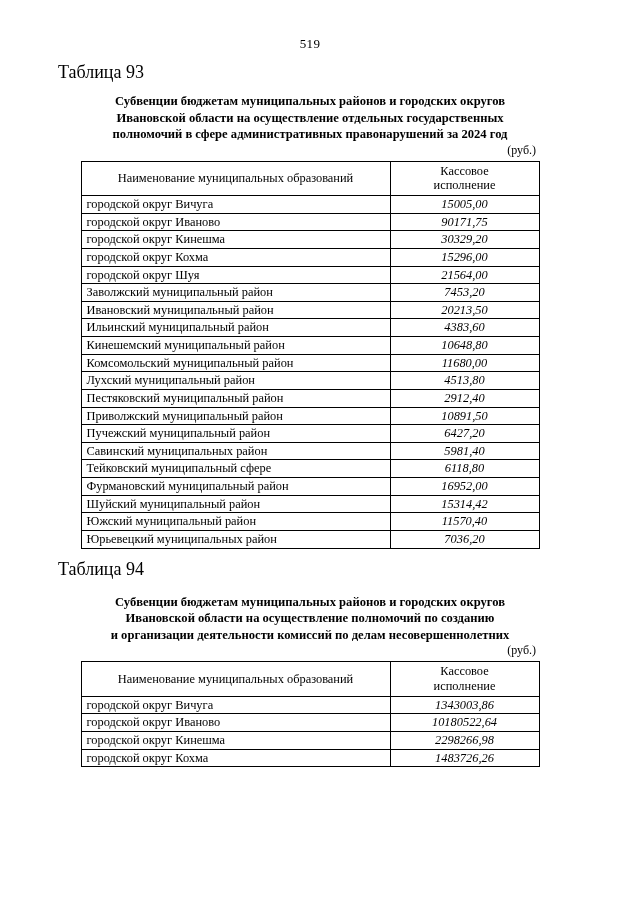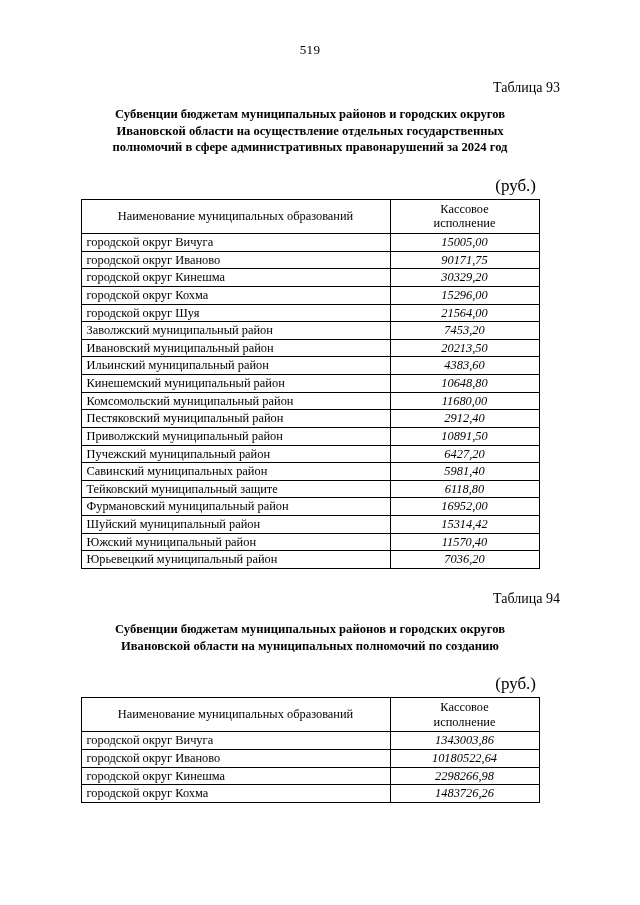--- a/index.html
+++ b/index.html
@@ -12,32 +12,32 @@
     height: 905px;
     font-family: "Liberation Serif", "DejaVu Serif", serif;
     color: #000000;
     font-size: 12px;
   }
   .page {
     position: relative;
     width: 620px;
     height: 905px;
     box-sizing: border-box;
-    padding: 6px 58px;
+    padding: 0 58px;
   }
   .page-number {
     text-align: center;
     font-size: 13px;
     padding-top: 36px;
     letter-spacing: 0.3px;
   }
   .table-caption {
-    text-align: right;
-    font-size: 14px;
-    margin-top: 22px;
+    text-align: left;
+    font-size: 18px;
+    margin-top: 10px;
     margin-right: 2px;
   }
   .doc-title {
     text-align: center;
     font-weight: bold;
     font-size: 12.6px;
     line-height: 1.32;
     margin-top: 10px;
     margin-left: 10px;
     margin-right: 10px;
@@ -46,22 +46,22 @@
     text-align: center;
     font-weight: bold;
     font-size: 12.6px;
     line-height: 1.32;
     margin-top: 14px;
     margin-left: 4px;
     margin-right: 4px;
   }
   .units {
     text-align: right;
-    font-size: 17px;
-    margin-top: 20px;
+    font-size: 12px;
+    margin-top: 0;
     margin-right: 26px;
   }
   table.data {
     border-collapse: collapse;
     width: 440px;
     margin: 3px auto 0 auto;
     table-layout: fixed;
   }
   table.data td, table.data th {
     border: 1px solid #000000;
@@ -159,63 +159,68 @@
       </tr>
       <tr>
         <td class="name">Кинешемский муниципальный район</td>
         <td class="val">10648,80</td>
       </tr>
       <tr>
         <td class="name">Комсомольский муниципальный район</td>
         <td class="val">11680,00</td>
       </tr>
       <tr>
+        <td class="name">Лухский муниципальный район</td>
+        <td class="val">4513,80</td>
+      </tr>
+      <tr>
         <td class="name">Пестяковский муниципальный район</td>
         <td class="val">2912,40</td>
       </tr>
       <tr>
         <td class="name">Приволжский муниципальный район</td>
         <td class="val">10891,50</td>
       </tr>
       <tr>
         <td class="name">Пучежский муниципальный район</td>
         <td class="val">6427,20</td>
       </tr>
       <tr>
         <td class="name">Савинский муниципальных район</td>
         <td class="val">5981,40</td>
       </tr>
       <tr>
-        <td class="name">Тейковский муниципальный защите</td>
+        <td class="name">Тейковский муниципальный сфере</td>
         <td class="val">6118,80</td>
       </tr>
       <tr>
         <td class="name">Фурмановский муниципальный район</td>
         <td class="val">16952,00</td>
       </tr>
       <tr>
         <td class="name">Шуйский муниципальный район</td>
         <td class="val">15314,42</td>
       </tr>
       <tr>
         <td class="name">Южский муниципальный район</td>
         <td class="val">11570,40</td>
       </tr>
       <tr>
-        <td class="name">Юрьевецкий муниципальный район</td>
+        <td class="name">Юрьевецкий муниципальных район</td>
         <td class="val">7036,20</td>
       </tr>
     </tbody>
   </table>
 
   <div class="table-caption">Таблица 94</div>
 
   <div class="doc-title-2">
     <div>Субвенции бюджетам муниципальных районов и городских округов</div>
-    <div>Ивановской области на муниципальных полномочий по созданию</div>
+    <div>Ивановской области на осуществление полномочий по созданию</div>
+    <div>и организации деятельности комиссий по делам несовершеннолетних</div>
   </div>
 
   <div class="units">(руб.)</div>
 
   <table class="data">
     <thead>
       <tr>
         <th class="h-name">Наименование муниципальных образований</th>
         <th class="h-val">
           <span class="h-line">Кассовое</span>

